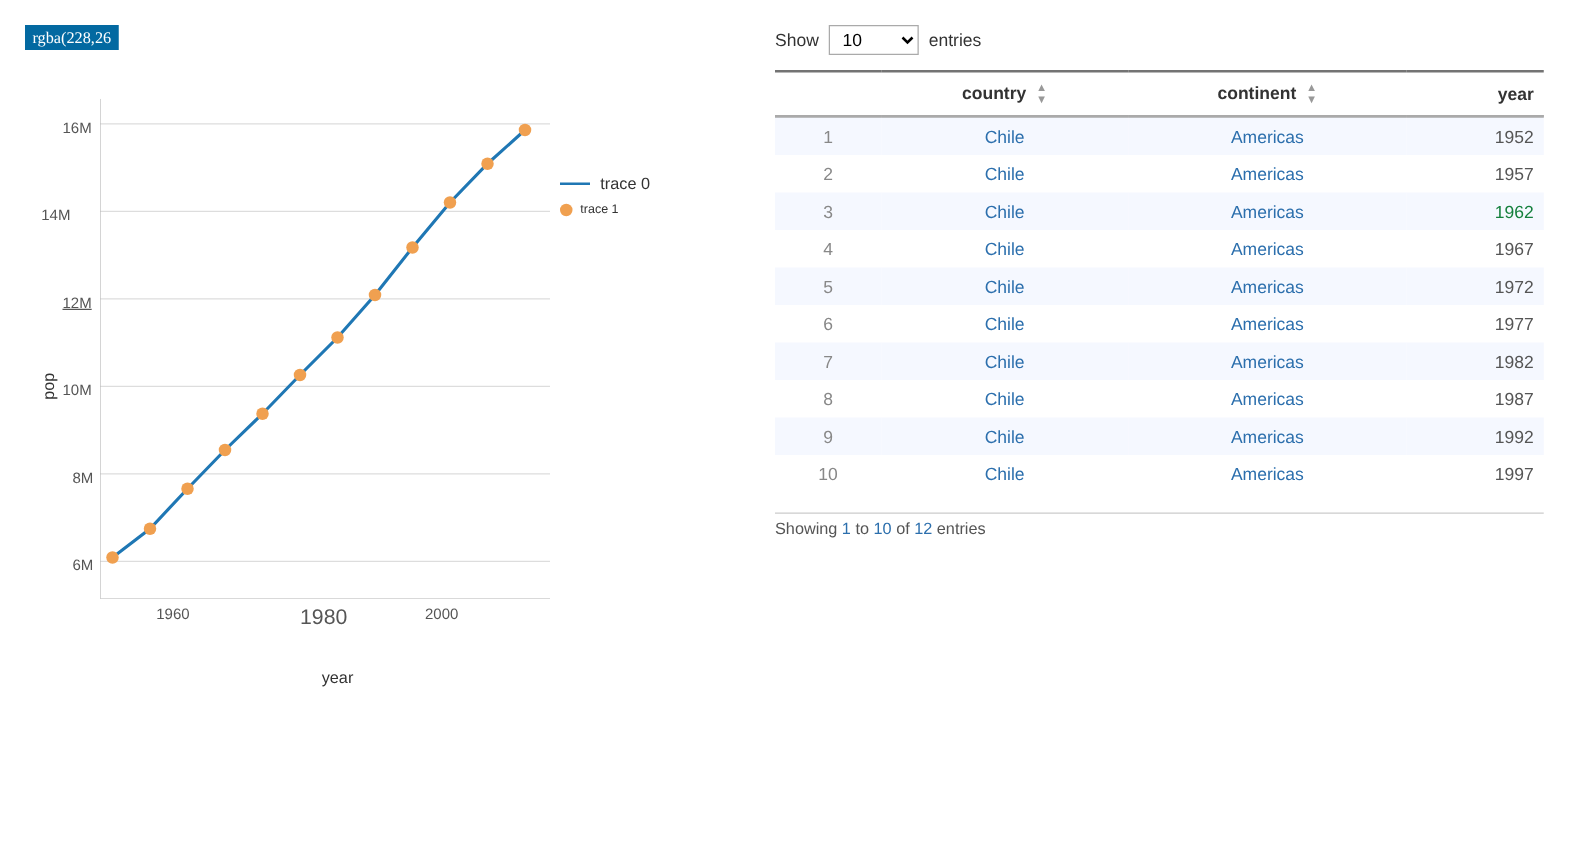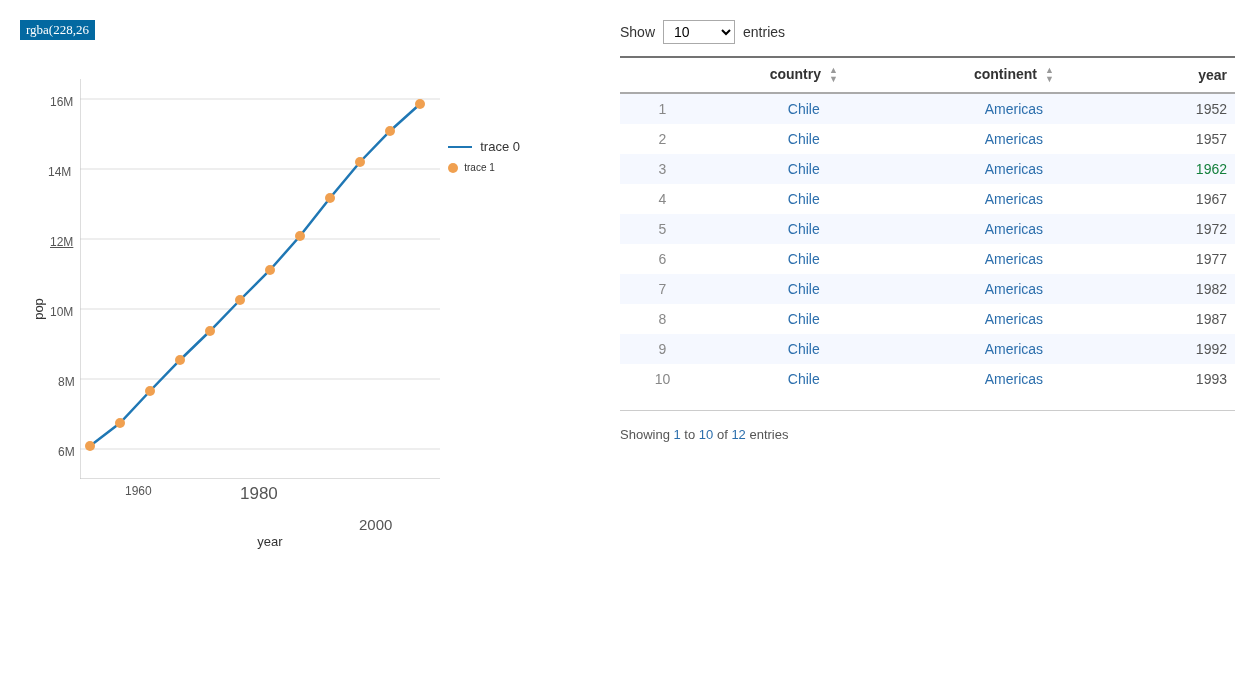--- a/index.html
+++ b/index.html
@@ -170,21 +170,21 @@
     }
     .data-table tbody tr:nth-child(even) {
       background: #fff;
     }
 
     .table-footer {
       margin-top: 16px;
       font-size: 13px;
       color: #555;
       border-top: 1px solid #ccc;
-      padding-top: 16px;
+      padding-top: 4px;
     }
 
     .table-footer span.highlight {
       color: #2c6fad;
     }
   </style>
 </head>
 <body>
 
 <div class="left-panel">
@@ -216,29 +216,29 @@
       <circle cx="160" cy="221" r="5" fill="#f0a050"></circle>
       <circle cx="190" cy="191" r="5" fill="#f0a050"></circle>
       <circle cx="220" cy="157" r="5" fill="#f0a050"></circle>
       <circle cx="250" cy="119" r="5" fill="#f0a050"></circle>
       <circle cx="280" cy="83" r="5" fill="#f0a050"></circle>
       <circle cx="310" cy="52" r="5" fill="#f0a050"></circle>
       <circle cx="340" cy="25" r="5" fill="#f0a050"></circle>
     </svg>
 
     <div style="position:absolute;left:30px;top:36px;font-size:12px;color:#555;">16M</div>
-    <div style="position:absolute;left:28px;top:106px;font-size:12px;color:#555;">14M</div>
+    <div style="position:absolute;left:13px;top:106px;font-size:12px;color:#555;">14M</div>
     <div style="position:absolute;left:30px;top:176px;font-size:12px;color:#555;text-decoration:underline;">12M</div>
     <div style="position:absolute;left:30px;top:246px;font-size:12px;color:#555;">10M</div>
     <div style="position:absolute;left:38px;top:316px;font-size:12px;color:#555;">8M</div>
     <div style="position:absolute;left:38px;top:386px;font-size:12px;color:#555;">6M</div>
 
     <div style="position:absolute;left:105px;top:425px;font-size:12px;color:#555;">1960</div>
     <div style="position:absolute;left:220px;top:425px;font-size:17px;color:#555;">1980</div>
-    <div style="position:absolute;left:339px;top:425px;font-size:15px;color:#555;margin-top:32px;">2000</div>
+    <div style="position:absolute;left:320px;top:425px;font-size:12px;color:#555;">2000</div>
 
     <div class="x-label" style="position:absolute;bottom:10px;left:50%;transform:translateX(-50%);font-size:13px;">year</div>
 
     <div class="chart-legend" style="position:absolute;right:0;top:80px;display:flex;flex-direction:column;gap:8px;">
       <div class="legend-item" style="display:flex;align-items:center;gap:8px;font-size:13px;">
         <div class="legend-line" style="width:24px;height:2px;background:#1f77b4;"></div>
         <span>trace 0</span>
       </div>
       <div class="legend-item" style="display:flex;align-items:center;gap:6px;font-size:10px;">
         <div class="legend-dot" style="width:10px;height:10px;border-radius:50%;background:#f0a050;"></div>
@@ -329,21 +329,21 @@
         <tr>
       <td style="color:#888;text-align:center;">9</td>
       <td class="country-cell">Chile</td>
       <td class="continent-cell">Americas</td>
       <td style="text-align:right;padding-right:8px;color:#555;">1992</td>
     </tr>
         <tr>
       <td style="color:#888;text-align:center;">10</td>
       <td class="country-cell">Chile</td>
       <td class="continent-cell">Americas</td>
-      <td style="text-align:right;padding-right:8px;color:#555;">1993</td>
+      <td style="text-align:right;padding-right:8px;color:#555;">1997</td>
     </tr>
       </tbody>
   </table>
 
   <div class="table-footer">
     <span>Showing </span>
     <span class="highlight">1</span>
     <span> to </span>
     <span class="highlight">10</span>
     <span> of </span>

